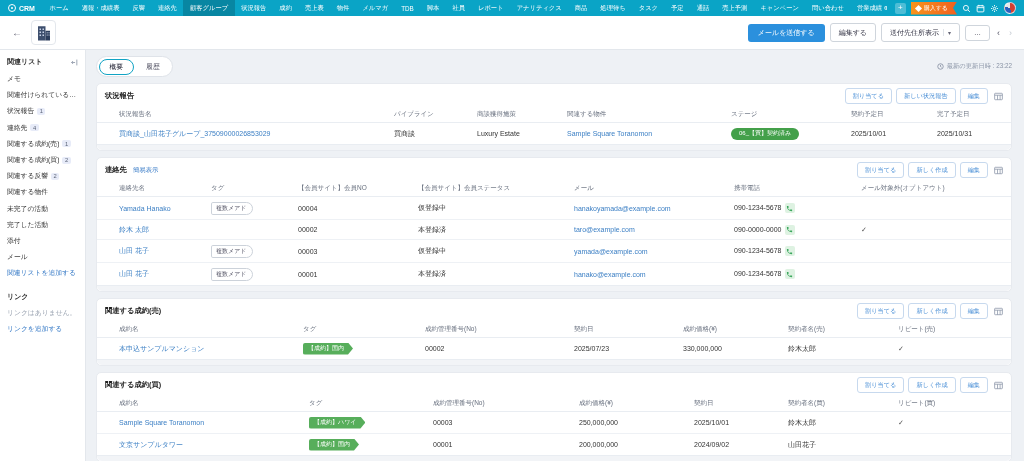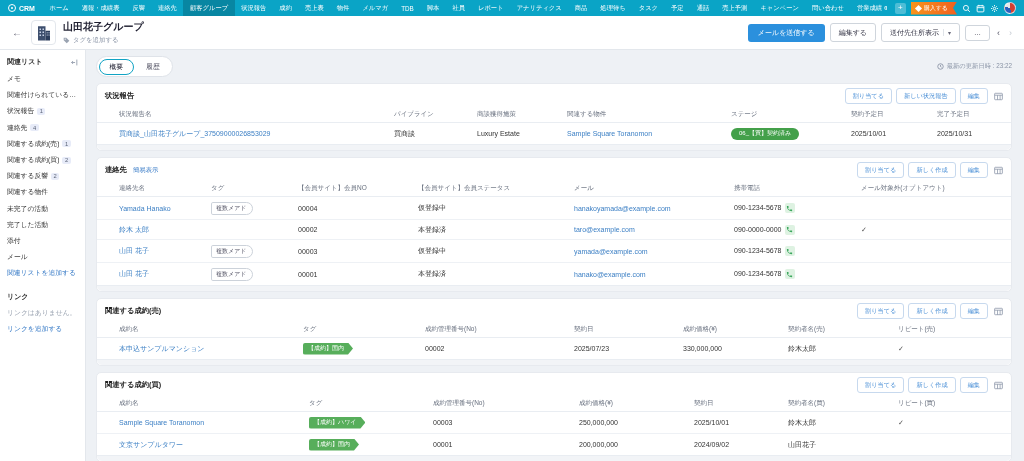--- a/index.html
+++ b/index.html
@@ -157,30 +157,20 @@
         <rect x="6" y="10" width="2" height="2" fill="#c7d2e6"></rect>
         <rect x="10" y="10" width="2" height="2" fill="#c7d2e6"></rect>
         <rect x="6" y="14" width="2" height="2" fill="#c7d2e6"></rect>
         <rect x="10" y="14" width="2" height="2" fill="#c7d2e6"></rect>
         <rect x="15.5" y="11" width="1.5" height="1.5" fill="#aebad0"></rect>
         <rect x="18" y="11" width="1.5" height="1.5" fill="#aebad0"></rect>
         <rect x="15.5" y="14" width="1.5" height="1.5" fill="#aebad0"></rect>
         <rect x="18" y="14" width="1.5" height="1.5" fill="#aebad0"></rect>
       </svg>
   </span>
-  <div>
-    <div class="h-title">山田花子グループ</div>
-    <div class="add-tag">
-      <svg width="7" height="7" viewBox="0 0 16 16">
-          <path d="M1.5 1.5h6l7 7-6 6-7-7z" fill="#9aa3b1"></path>
-          <circle cx="5" cy="5" r="1.3" fill="#fff"></circle>
-        </svg>
-      <span>タグを追加する</span>
-    </div>
-  </div>
   <div class="header-actions">
     <button class="btn-primary">メールを送信する</button>
     <button class="btn">編集する</button>
     <button class="btn">
       <span>送付先住所表示</span>
       <span class="caret">▾</span>
     </button>
     <button class="btn">…</button>
     <button class="pager">‹</button>
     <button class="pager disabled">›</button>

